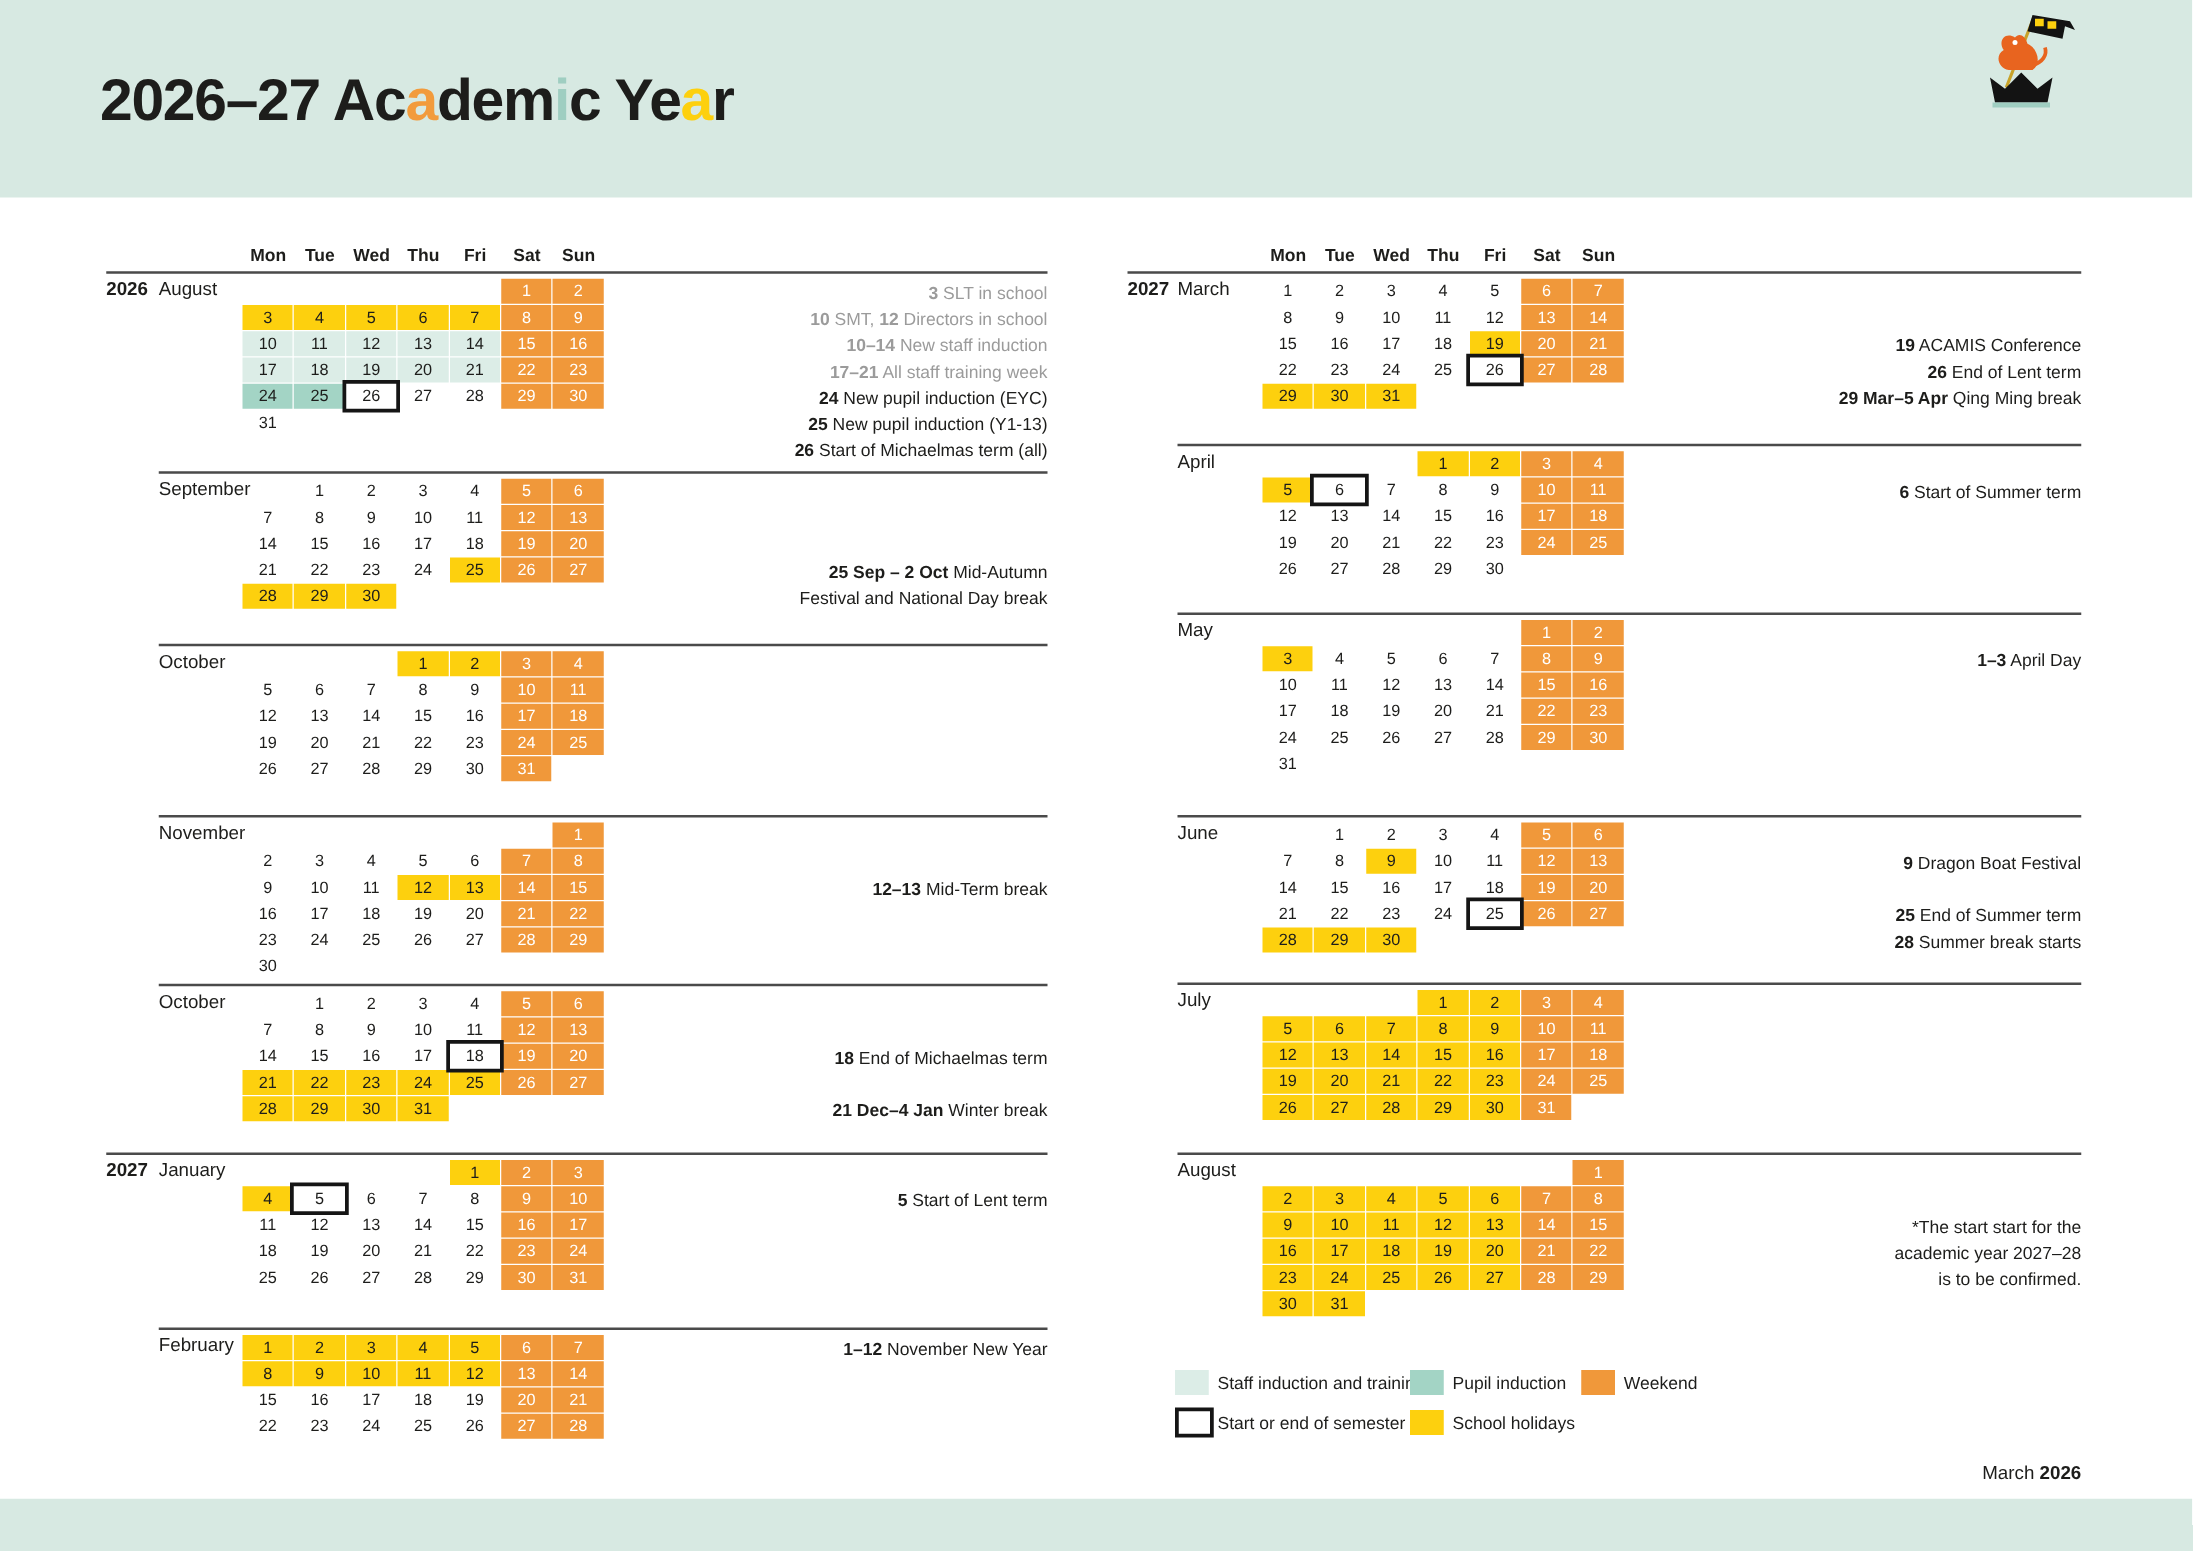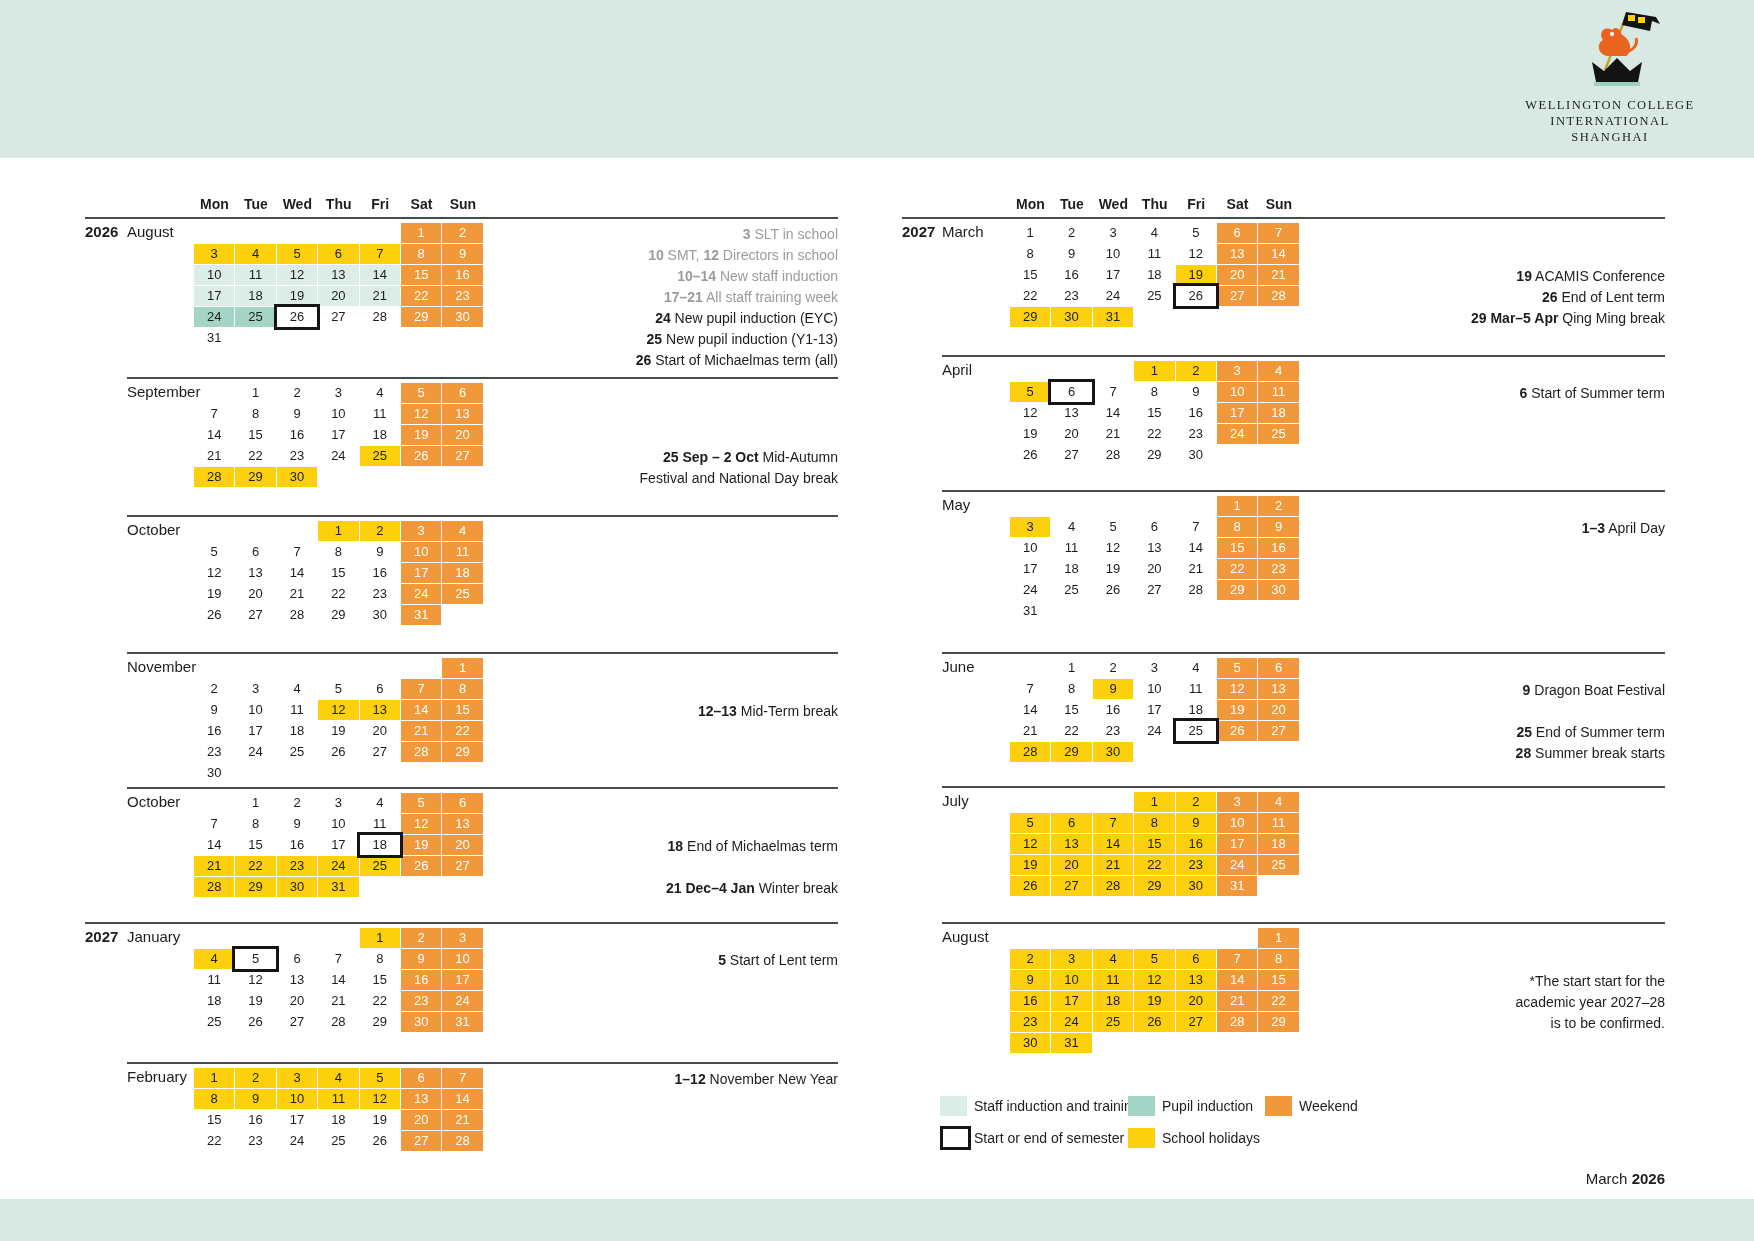--- a/index.html
+++ b/index.html
@@ -38,37 +38,33 @@
   .legend-label{position:absolute;font-size:14px;line-height:20px;white-space:nowrap;}
   .footer-date{position:absolute;top:1170px;right:89px;font-size:15px;}
 </style>
 </head>
 <body>
 
 <div class="page">
   <div class="band top"></div>
   <div class="band bottom"></div>
 
+  <h1 class="title" id="title"><span class="c-dark">2026–27 Ac</span><span class="c-orange">a</span><span class="c-dark">dem</span><span class="c-teal">i</span><span class="c-dark">c Ye</span><span class="c-yellow">a</span><span class="c-dark">r</span></h1>
 
   <svg class="crest" width="90" height="82" viewBox="0 0 90 82">
     <line x1="33" y1="62" x2="55" y2="6" stroke="#c8a32a" stroke-width="2.5"></line>
     <polygon points="54,4 84,9 88,16 80,13 78,23 50,17" fill="#131313"></polygon>
     <rect x="56" y="7" width="7" height="6" fill="#fdd00e"></rect>
     <rect x="66" y="9" width="7" height="6" fill="#fdd00e"></rect>
     <path d="M40,22 C32,17 26,25 31,32 C24,36 26,46 35,48 L54,48 C61,44 59,31 50,27 C48,20 43,18 40,22 Z" fill="#e8641f"></path>
     <path d="M54,44 C62,42 66,36 64,30" stroke="#e8641f" stroke-width="3" fill="none"></path>
     <circle cx="40" cy="26" r="2" fill="#fff"></circle>
     <polygon points="24,74 66,74 70,54 58,63 45,50 32,63 20,54" fill="#131313"></polygon>
     <rect x="22" y="74" width="46" height="4" fill="#9fcec1"></rect>
   </svg>
-  <div class="logo-text">
-    <div>WELLINGTON COLLEGE</div>
-    <div>INTERNATIONAL</div>
-    <div>SHANGHAI</div>
-  </div>
 
   <div id="calendars">
       <div class="dhead" style="left: 194px;">Mon</div>
       <div class="dhead" style="left: 235.4px;">Tue</div>
       <div class="dhead" style="left: 276.8px;">Wed</div>
       <div class="dhead" style="left: 318.2px;">Thu</div>
       <div class="dhead" style="left: 359.6px;">Fri</div>
       <div class="dhead" style="left: 401px;">Sat</div>
       <div class="dhead" style="left: 442.4px;">Sun</div>
       <div class="dhead" style="left: 1010px;">Mon</div>

